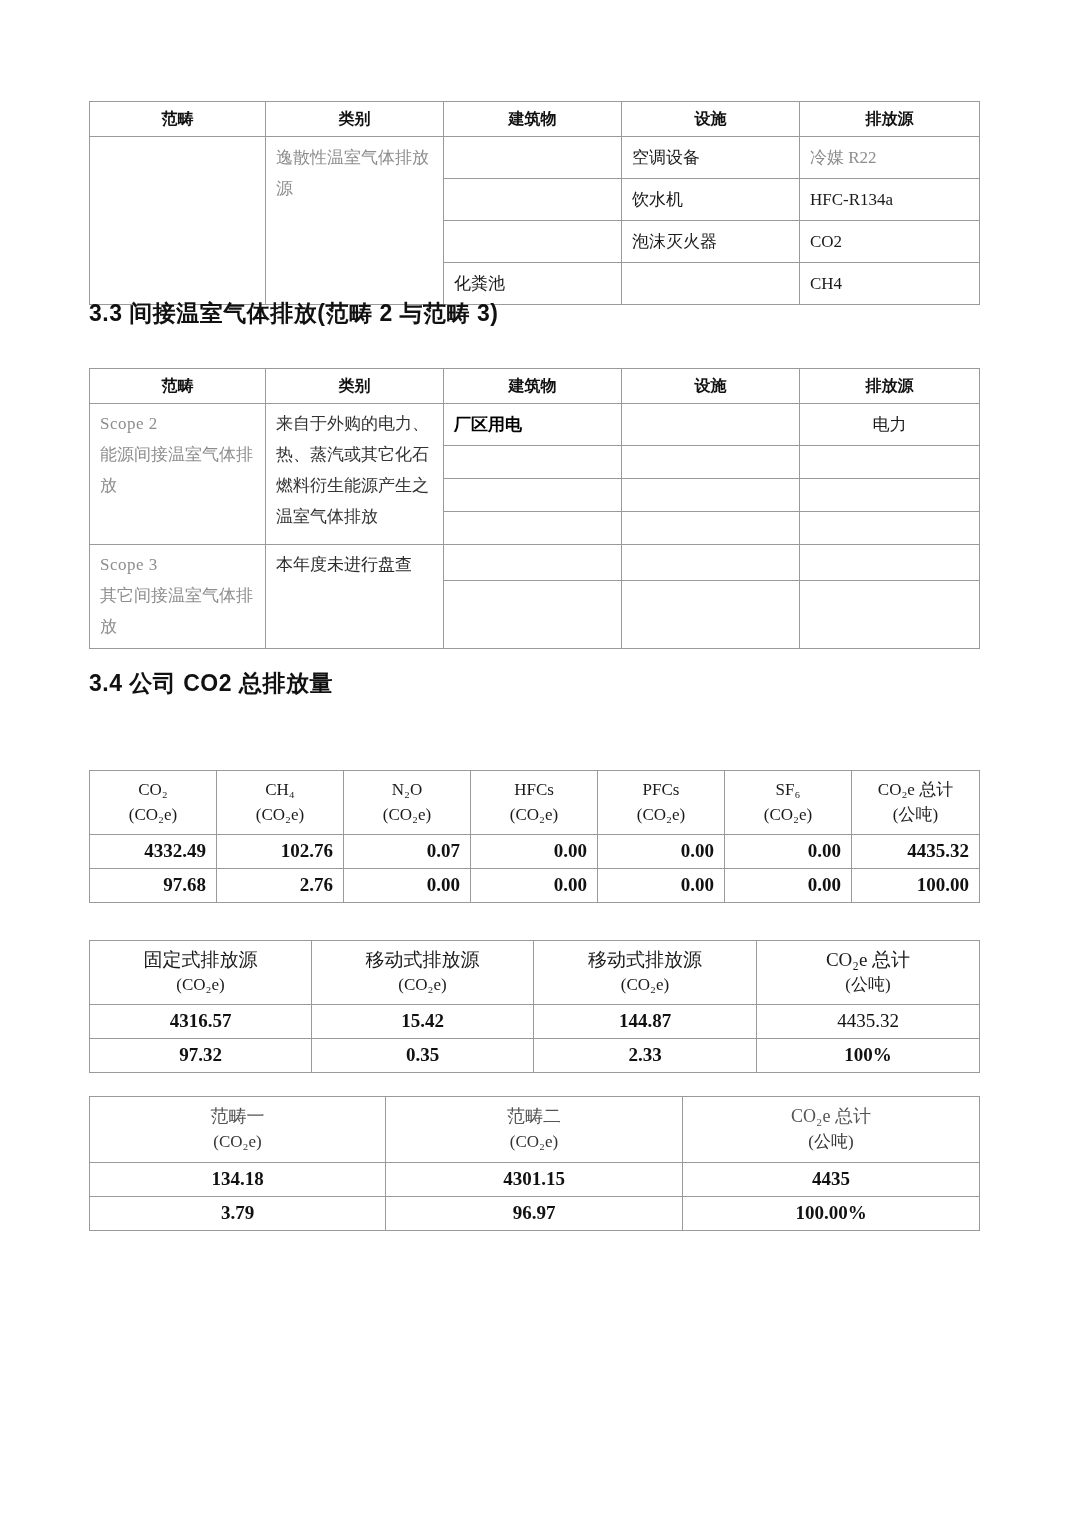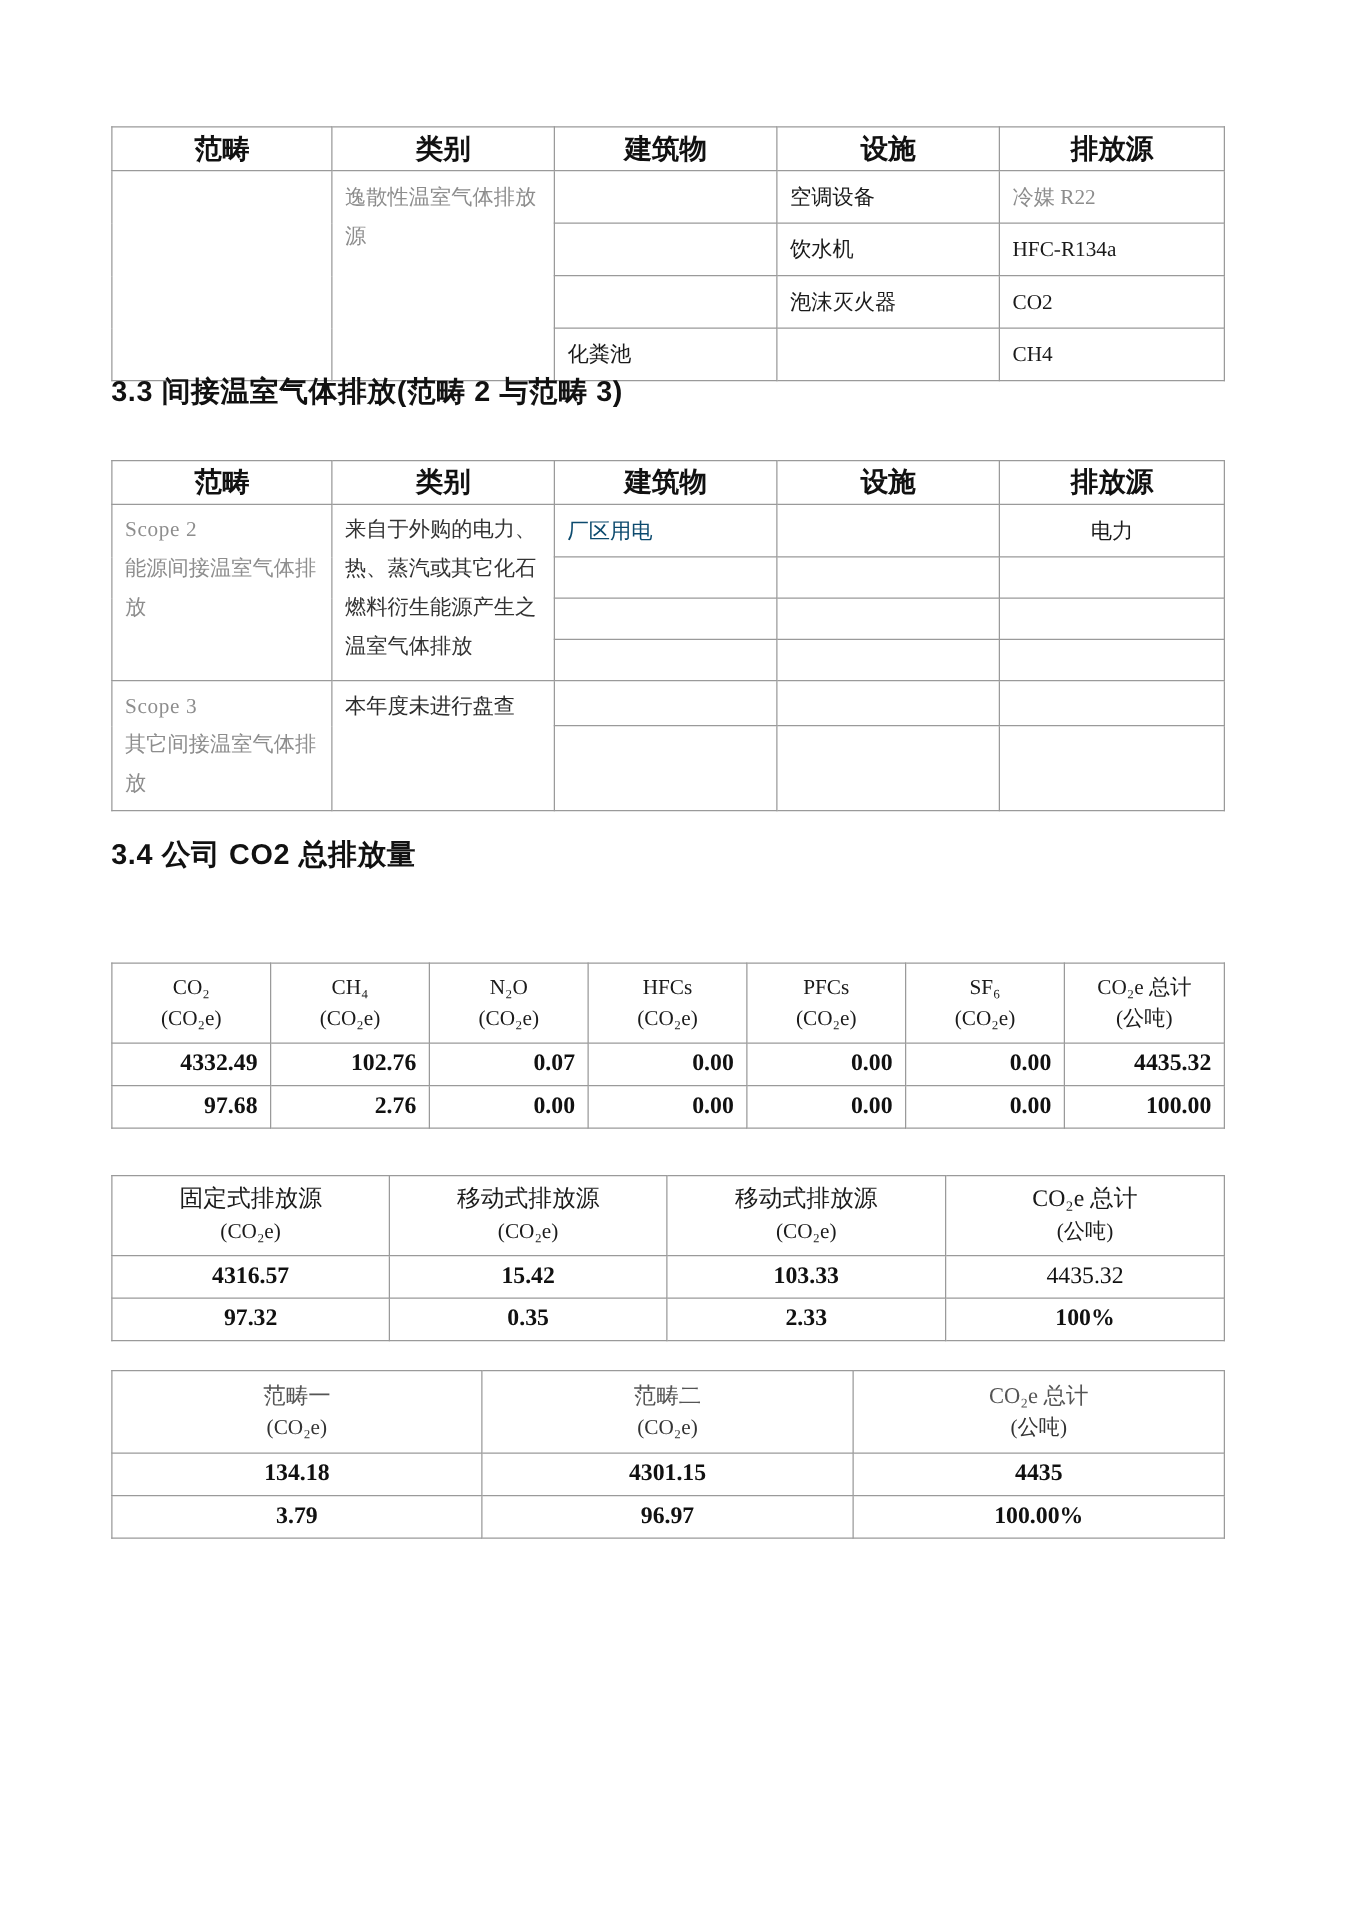--- a/index.html
+++ b/index.html
@@ -72,41 +72,42 @@
     padding: 5px 10px;
     display: block;
     box-sizing: border-box;
   }
 
   
   .th-center {
     text-align: right;
     font-family: "Liberation Sans", "DejaVu Sans", sans-serif;
     font-weight: bold;
-    font-size: 22px;
+    font-size: 16px;
     height: 34px;
     line-height: 34px;
     color: #111;
   }
 
   
   .td-text {
     font-size: 17px;
     color: #3d3d3d;
     line-height: 31px;
     text-align: left;
   }
   .td-text.center {
     text-align: center;
   }
   .td-dark {
     color: #1a1a1a;
   }
   .td-grey {
-    color: #0c4a6e;
+    color: #000000;
+    font-weight: bold;
   }
   .td-faint {
     color: #8d8d8d;
   }
 
   
   #table-fugitive {
     top: 101px;
   }
   #table-fugitive .r-h { height: 34px; }
@@ -435,21 +436,21 @@
             </td>
         </tr>
         <tr class="r-v">
           <td>
               <span class="numval center">4316.57</span>
             </td>
           <td>
               <span class="numval center">15.42</span>
             </td>
           <td>
-              <span class="numval center">103.33</span>
+              <span class="numval center">144.87</span>
             </td>
           <td>
               <span class="numval center" style="font-weight:normal">4435.32</span>
             </td>
         </tr>
         <tr class="r-v">
           <td>
               <span class="numval center">97.32</span>
             </td>
           <td>

